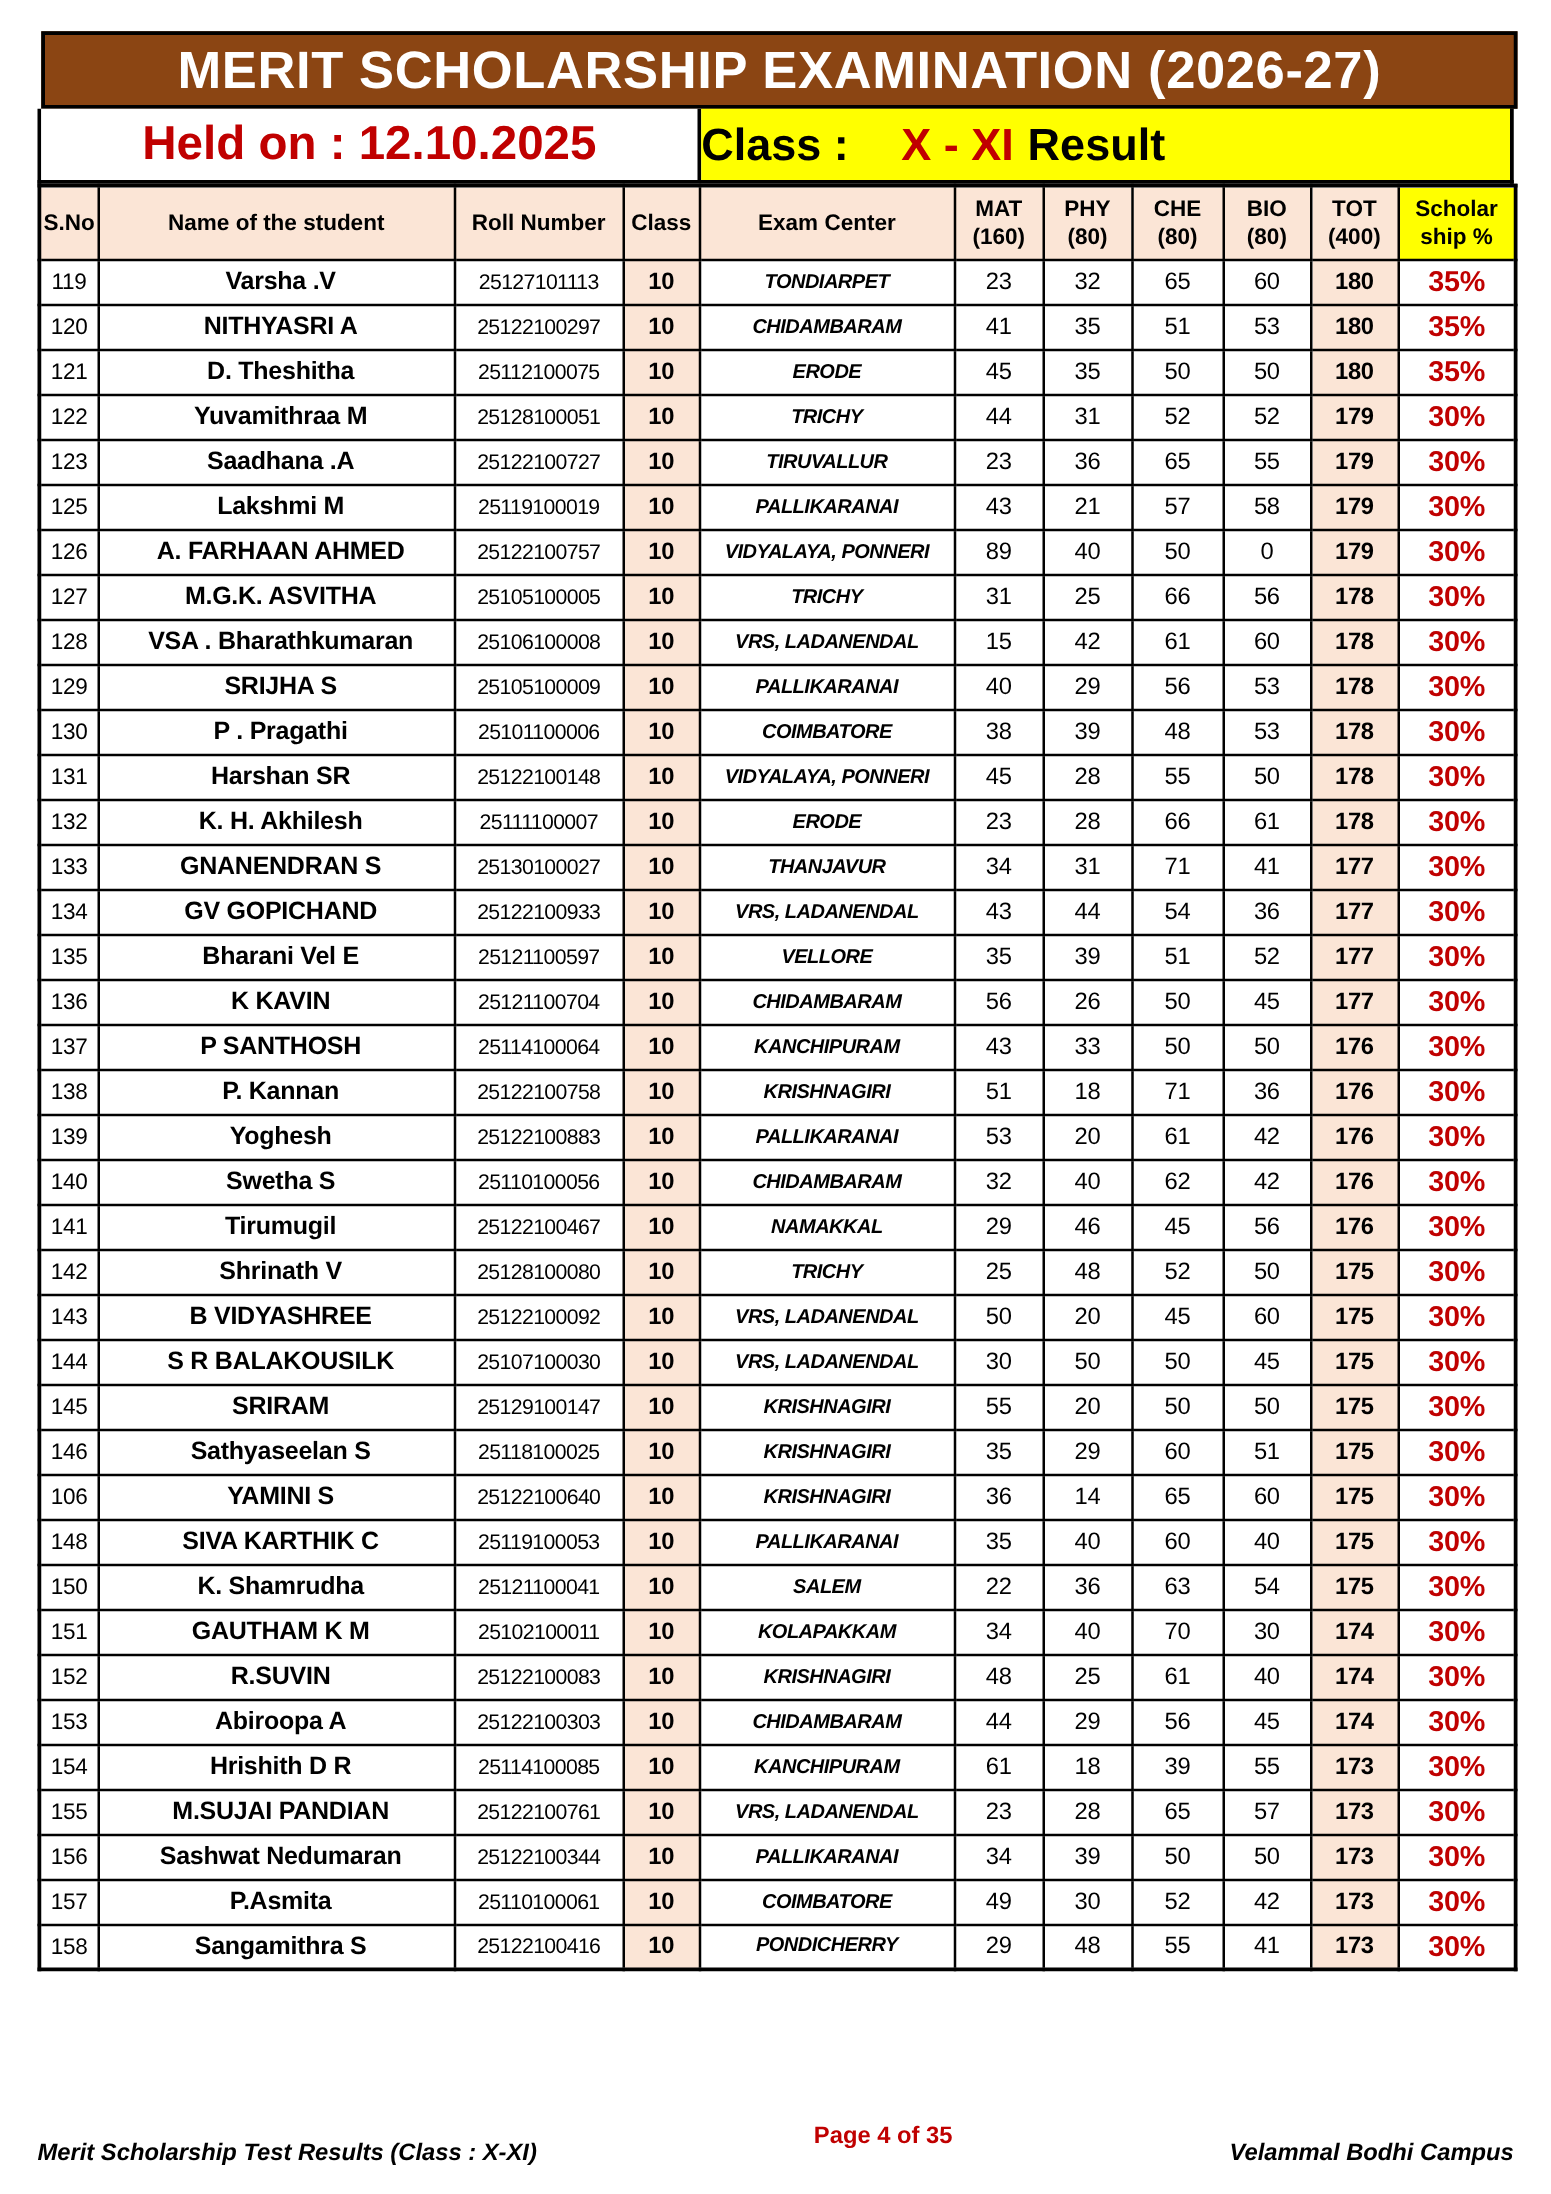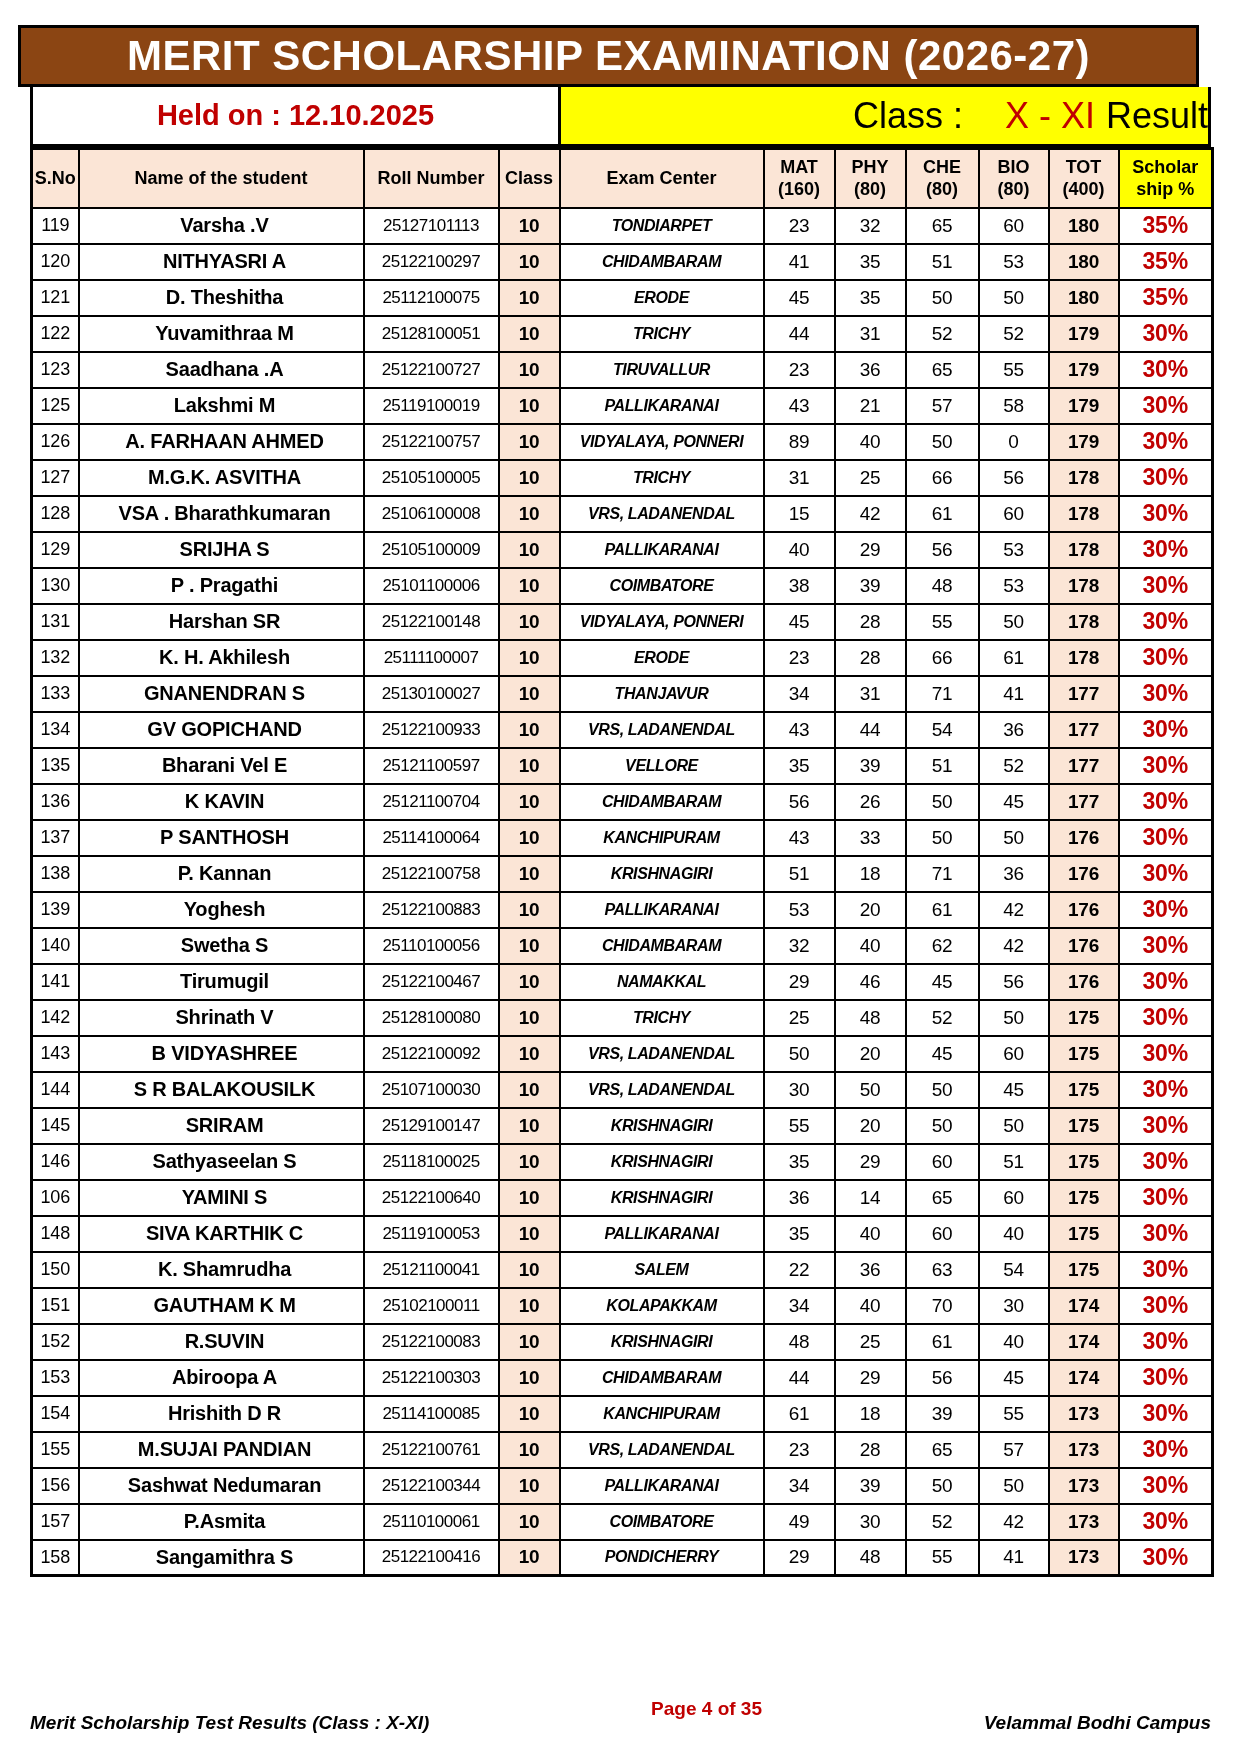--- a/index.html
+++ b/index.html
@@ -2,40 +2,40 @@
 <html style="--brown: #8B4513; --red: #C00000; --peach: #FBE5D6; --yellow: #FFFF00; --border: #000000;"><head>
 <meta charset="utf-8">
 <style>
   * { margin:0; padding:0; box-sizing:border-box; }
   html,body { background:#fff; }
   .page {
     position:relative; width:1241px; height:1755px; background:#ffffff;
     font-family:"Liberation Sans", sans-serif; color:#000; overflow:hidden;
   }
   .title-band {
-    position:absolute; left:18px; top:25px; width:1181px; height:62px;
+    position:absolute; left:33px; top:25px; width:1181px; height:62px;
     background:var(--brown,#8B4513); border:3px solid var(--border,#000);
     display:flex; align-items:center; justify-content:center;
     color:#ffffff; font-weight:bold; font-size:42px; letter-spacing:.5px; white-space:nowrap;
   }
   .sub-band {
     position:absolute; left:30px; top:87px; width:1181px; height:60px;
     display:flex;
     border-left:3px solid var(--border,#000); border-right:3px solid var(--border,#000);
     border-bottom:3px solid var(--border,#000);
   }
   .held-on {
     width:528px; background:#ffffff; border-right:3px solid var(--border,#000);
     display:flex; align-items:center; justify-content:center;
-    color:var(--red,#C00000); font-weight:bold; font-size:29px; white-space:nowrap;
+    color:var(--red,#C00000); font-weight:bold; font-size:38px; white-space:nowrap;
   }
   .class-result {
     flex:1; background:var(--yellow,#FFFF00);
-    display:flex; align-items:center; justify-content:flex-end; column-gap:11px;
-    font-weight:normal; font-size:36px; white-space:nowrap;
+    display:flex; align-items:center; justify-content:flex-start; column-gap:11px;
+    font-weight:bold; font-size:36px; white-space:nowrap;
   }
   .class-result .red { color:var(--red,#C00000);margin-left:31px; }
 
   table.results {
     position:absolute; left:30px; top:147px; width:1181px;
     border-collapse:collapse; table-layout:fixed;
     border:3px solid var(--border,#000);
   }
   table.results th, table.results td {
     border:2px solid var(--border,#000);

